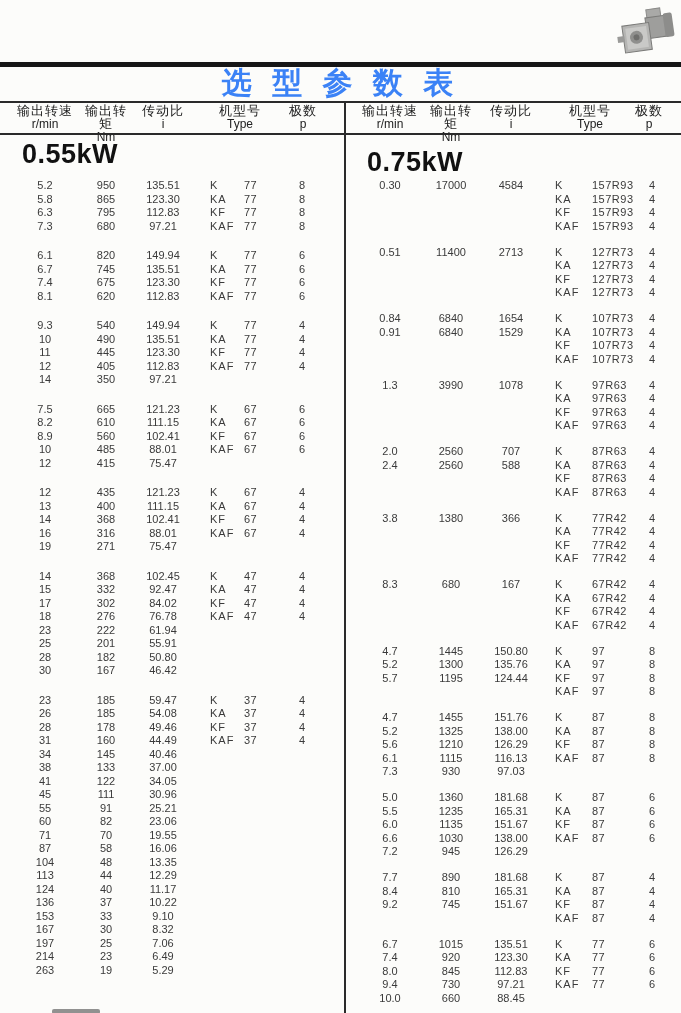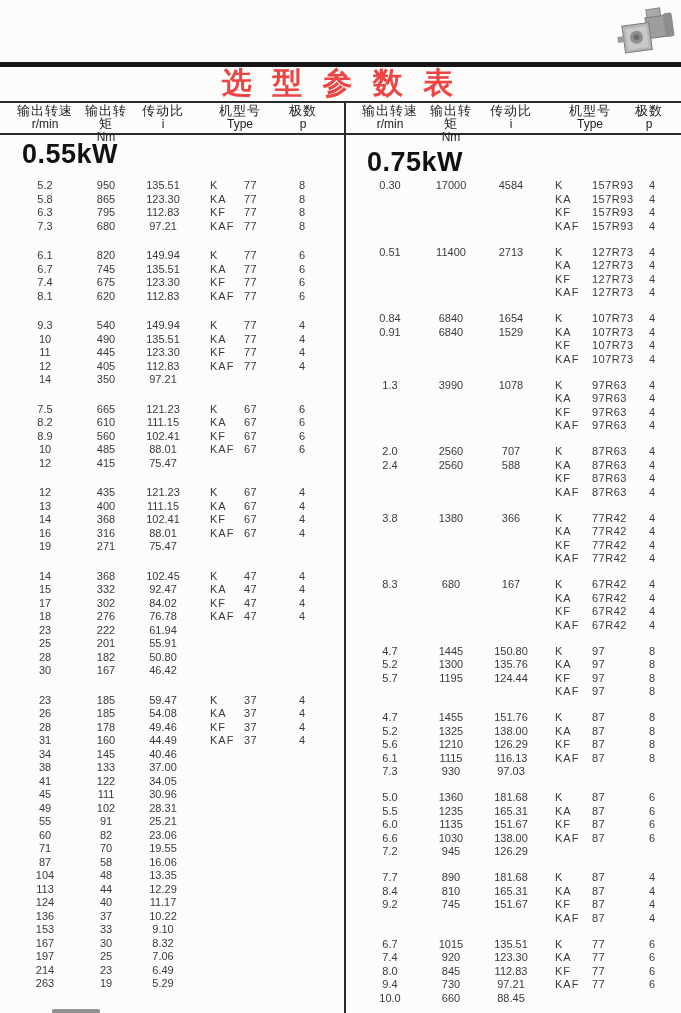--- a/index.html
+++ b/index.html
@@ -15,21 +15,21 @@
 
   
   .rule-thick{position:absolute;left:0;top:62px;width:681px;height:5px;background:#161616;}
   .rule-title{position:absolute;left:0;top:101px;width:681px;height:2px;background:#2a2a2a;}
   .rule-header{position:absolute;left:0;top:133px;width:681px;height:2px;background:#2a2a2a;}
   .divider-v{position:absolute;left:344px;top:101px;width:2px;height:912px;background:#2a2a2a;}
 
   
   .title{
     position:absolute;left:0;top:66px;width:681px;height:34px;line-height:34px;
-    text-align:center;font-size:30px;font-weight:bold;color:#ef4444;letter-spacing:6px;
+    text-align:center;font-size:30px;font-weight:bold;color:#3b82f6;letter-spacing:6px;
   }
 
   
   .gearbox-img{position:absolute;top:2px;right:2px;width:66px;height:62px;}
 
   
   .col-header{position:absolute;top:104px;display:grid;}
   .col-header-left{left:10px;grid-template-columns:70px 52px 62px 92px 34px;}
   .col-header-right{left:355px;grid-template-columns:70px 52px 68px 90px 28px;}
   .hcell{text-align:center;color:#222;}
@@ -458,28 +458,20 @@
           </div>
           <div class="row">
             <span class="cell c-speed">45</span>
             <span class="cell c-torque">111</span>
             <span class="cell c-ratio">30.96</span>
             <span class="cell c-letter"></span>
             <span class="cell c-size"></span>
             <span class="cell c-poles"></span>
           </div>
           <div class="row">
-            <span class="cell c-speed">49</span>
-            <span class="cell c-torque">102</span>
-            <span class="cell c-ratio">28.31</span>
-            <span class="cell c-letter"></span>
-            <span class="cell c-size"></span>
-            <span class="cell c-poles"></span>
-          </div>
-          <div class="row">
             <span class="cell c-speed">55</span>
             <span class="cell c-torque">91</span>
             <span class="cell c-ratio">25.21</span>
             <span class="cell c-letter"></span>
             <span class="cell c-size"></span>
             <span class="cell c-poles"></span>
           </div>
           <div class="row">
             <span class="cell c-speed">60</span>
             <span class="cell c-torque">82</span>

